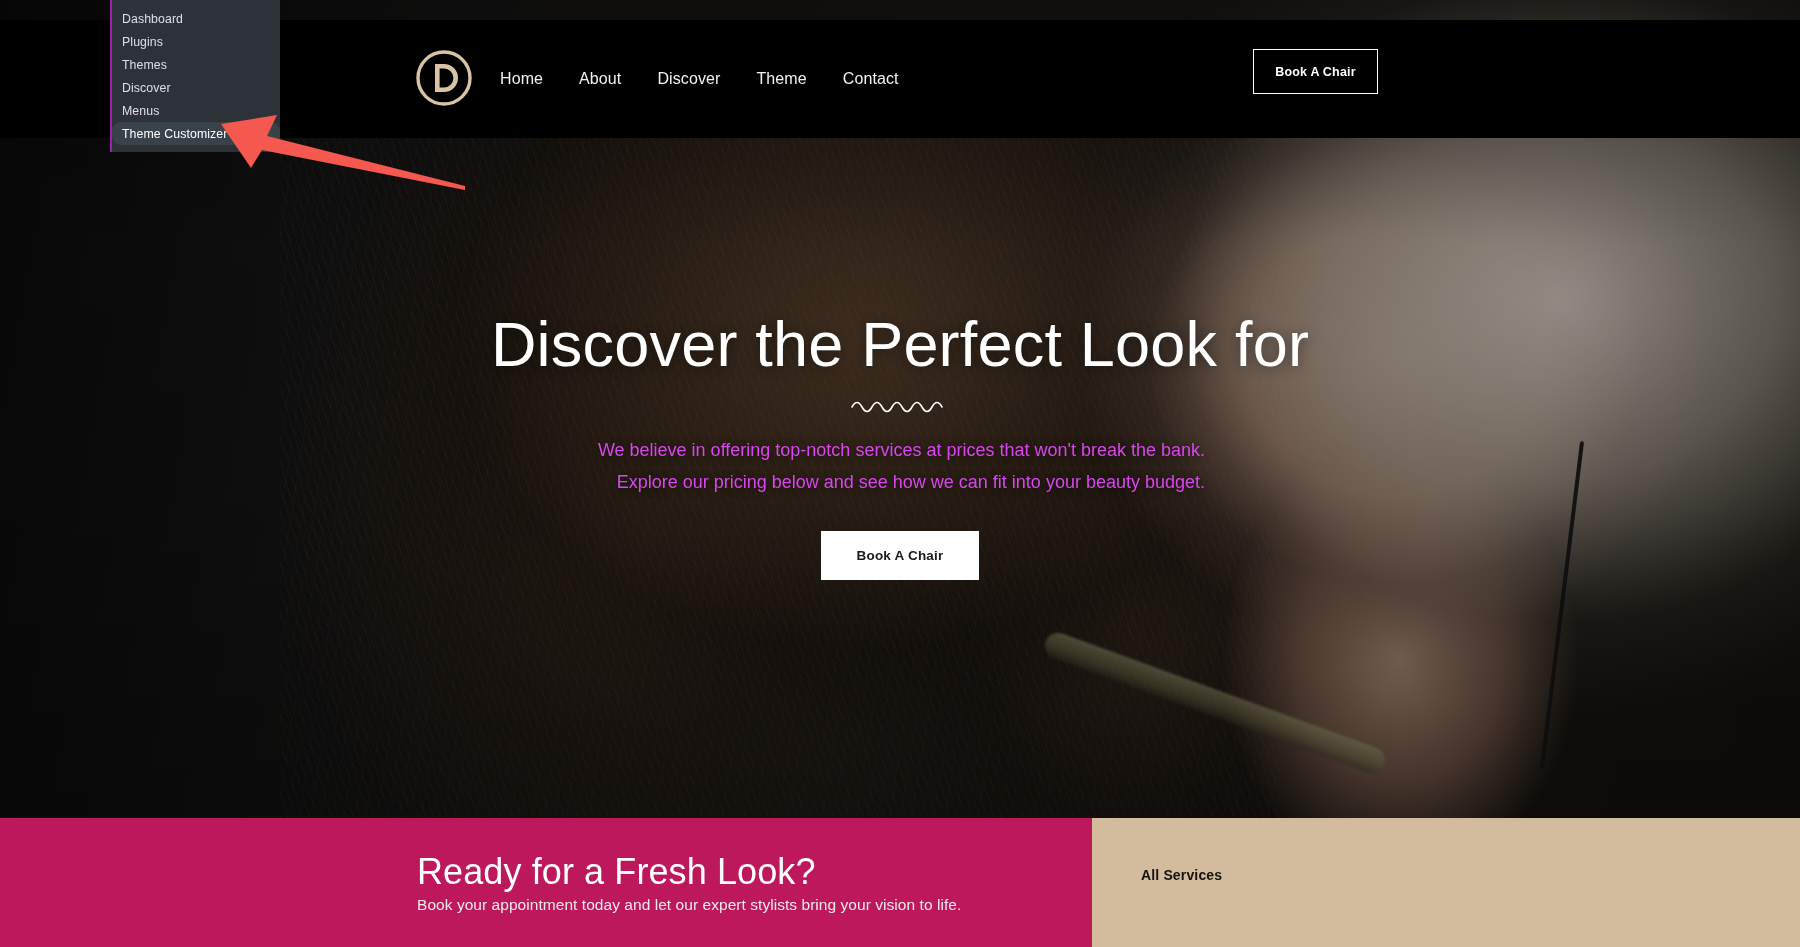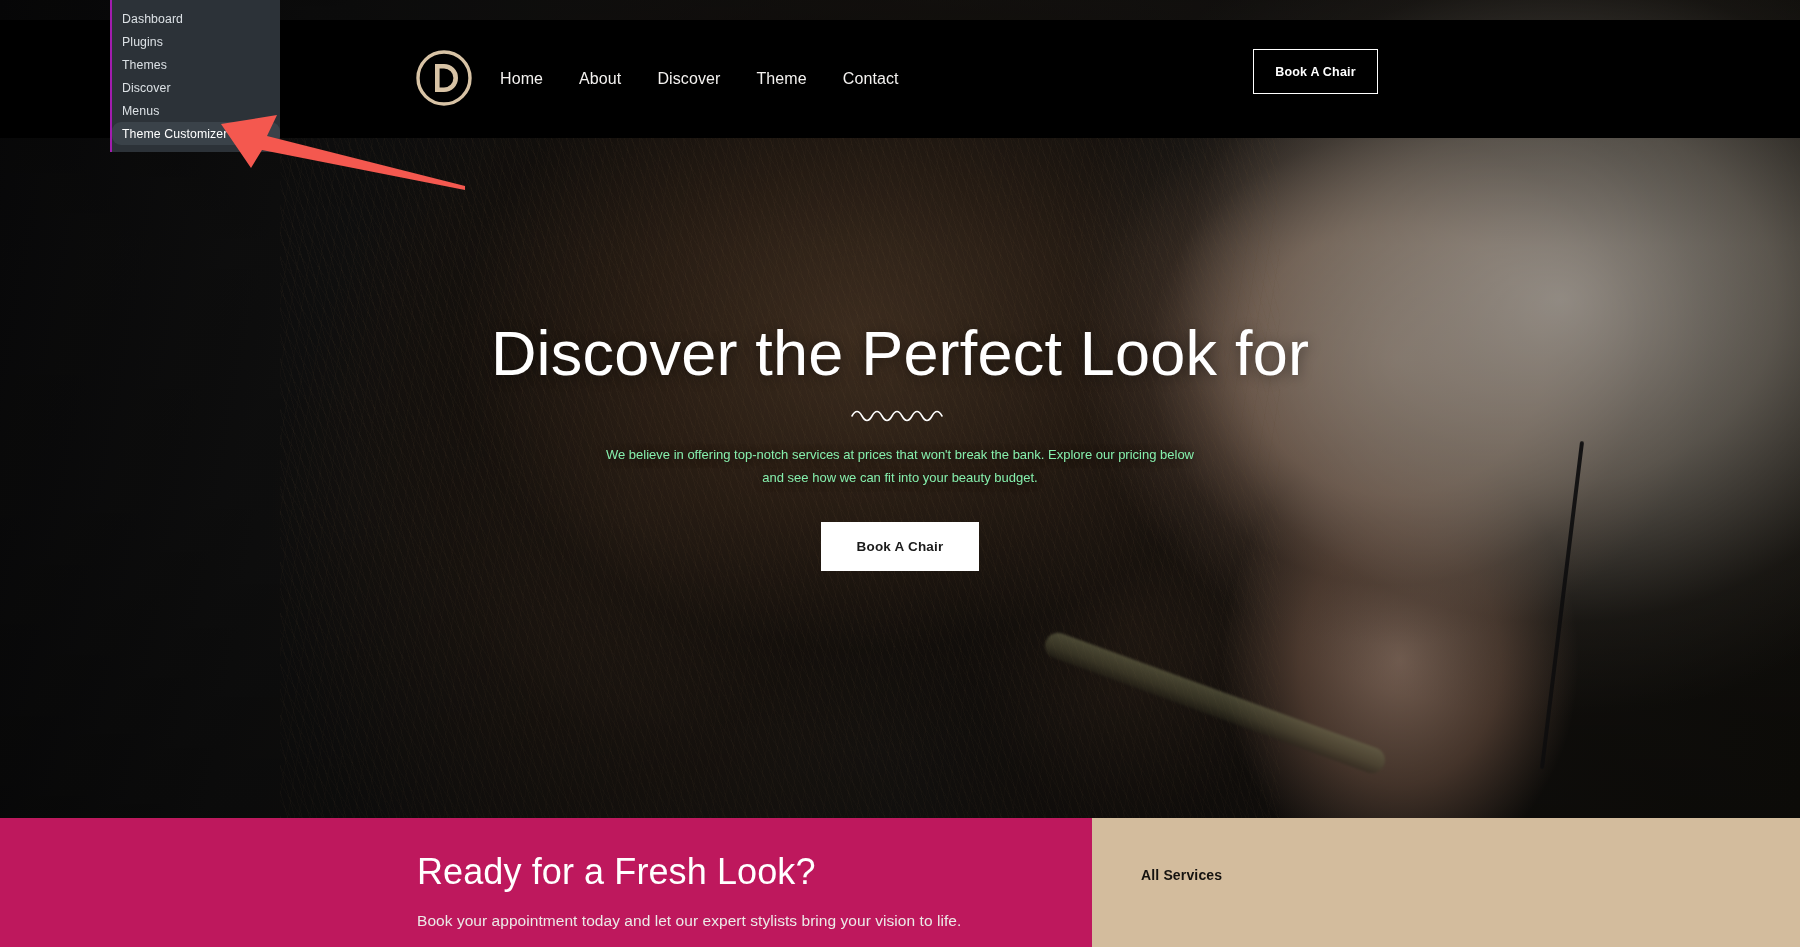--- a/index.html
+++ b/index.html
@@ -63,22 +63,22 @@
     display:flex; flex-direction:column; align-items:center; justify-content:center;
     padding-top:70px;
   }
   .hero-title {
     font-size:63px; font-weight:300; line-height:1.16; color:#fff;
     text-align:center; letter-spacing:0.2px; max-width:900px;
     text-shadow:0 2px 14px rgba(0,0,0,0.45);
   }
   .wave-divider { margin:14px 0 18px; width:100px; height:22px; }
   .hero-sub {
-    font-size:13px; line-height:1.75; color:#86efac; font-weight:400;
-    text-align:center; max-width:610px; text-shadow:0 1px 8px rgba(0,0,0,0.5);
+    font-size:18px; line-height:1.75; color:#d946ef; font-weight:400;
+    text-align:right; max-width:610px; text-shadow:0 1px 8px rgba(0,0,0,0.5);
   }
   .hero-cta {
     margin-top:33px; background:#fff; color:#1a1a1a;
     font-size:13.5px; font-weight:700; letter-spacing:0.2px;
     padding:17px 36px; border:none; cursor:pointer;
     font-family:"Liberation Sans", sans-serif;
   }
 
   
   .navbar {
@@ -127,21 +127,21 @@
   .bottom { position:absolute; left:0; top:818px; width:1800px; height:129px; }
   .bottom-dark {
     position:absolute; left:0; top:0; width:1092px; height:129px;
     background:#be185d;
   }
   .bottom-title {
     position:absolute; left:417px; top:33px;
     font-size:36px; font-weight:300; color:#ffffff; letter-spacing:0.1px; white-space:nowrap;
   }
   .bottom-sub {
-    position:absolute; left:417px; top:94px;
+    position:absolute; left:417px; top:78px;
     font-size:15.5px; font-weight:400; color:#eceae8; letter-spacing:0.05px; white-space:nowrap;
   }
   .bottom-tan {
     position:absolute; left:1092px; top:0; width:820px; height:129px;
     background:#d3bc9d;
   }
   .tan-label {
     position:absolute; left:49px; top:49px;
     font-size:14px; font-weight:700; color:#15120f; letter-spacing:0.15px;
   }

